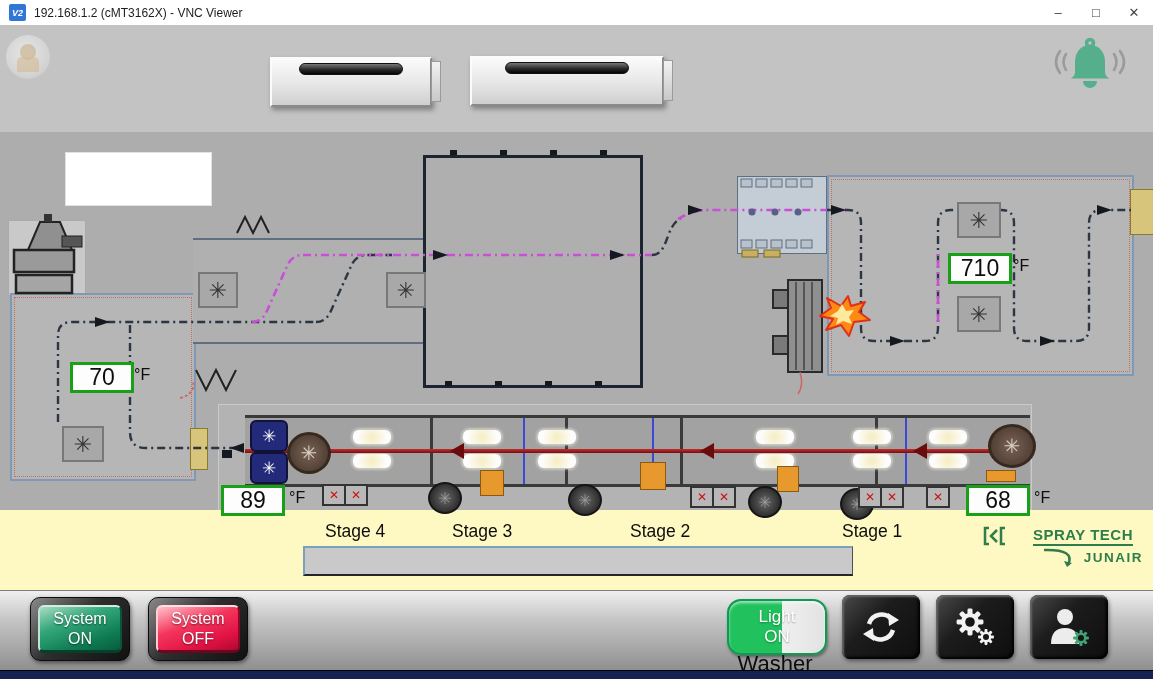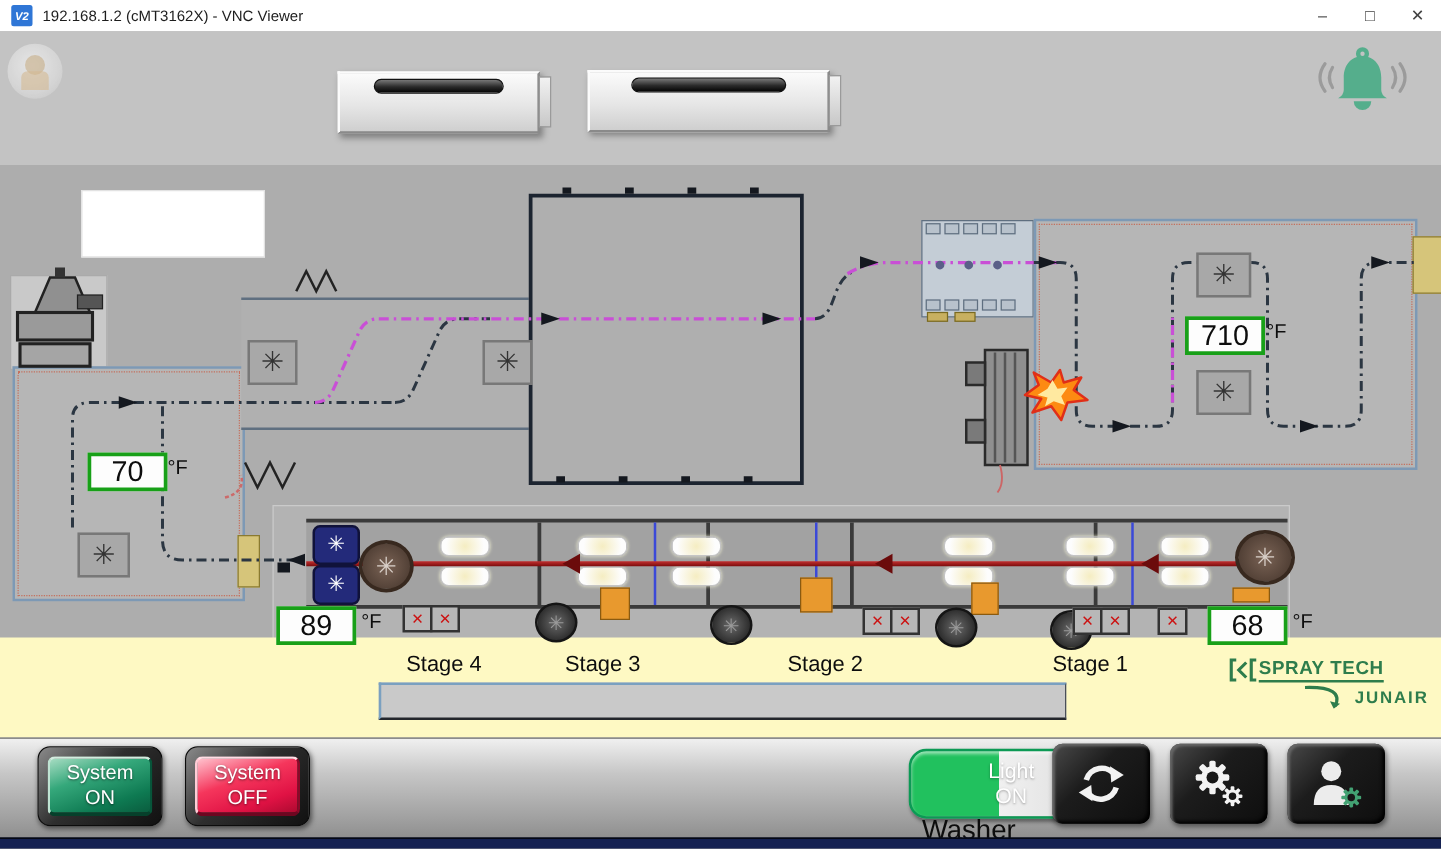--- a/index.html
+++ b/index.html
@@ -63,21 +63,21 @@
   .orangebox{position:absolute;background:#e8992e;border:1px solid #8a5a10;z-index:4;}
   .redx{position:absolute;width:20px;height:18px;border:2px solid #333;background:#b8b8b8;color:#cc1111;
         font-size:12px;display:flex;align-items:center;justify-content:center;z-index:4;line-height:1;}
 
   
   #stagezone{left:0;top:510px;width:1153px;height:80px;background:#fef9c3;}
   .stagelabel{position:absolute;top:11px;font-size:17.5px;color:#0d0d0d;}
   #messagebar{left:303px;top:36px;width:547px;height:26px;background:#c9c9c9;
         border-top:2px solid #7aa0c0;border-left:2px solid #7aa0c0;border-bottom:2px solid #23262c;border-right:1px solid #4a4f58;}
   #logo{left:983px;top:16px;width:160px;height:62px;color:#2e7d4c;}
-  #logo .row1{display:flex;align-items:flex-end;}
+  #logo .row1{display:flex;align-items:flex-end;gap:26px;}
   #logo .wordmark{font-size:15px;font-weight:bold;letter-spacing:.5px;border-bottom:2px solid #2e7d4c;padding-bottom:1px;}
   #logo .row2{display:flex;justify-content:flex-end;align-items:center;margin-top:1px;}
   #logo .junair{font-size:13.5px;font-weight:bold;letter-spacing:1.5px;}
 
   
   #footer{left:0;top:590px;width:1153px;height:80px;border-top:1px solid #7c7c7c;
         background:linear-gradient(180deg,#f0f0f0 0%,#c6c6c6 35%,#a0a0a0 80%,#8e8e8e 100%);}
   .bezel{position:absolute;width:98px;height:62px;border-radius:10px;border:1px solid #0c0c0c;
         background:linear-gradient(135deg,#8a8a8a 0%,#2e2e2e 45%,#111 100%);
         box-shadow:1px 2px 4px rgba(0,0,0,.5);padding:0;cursor:pointer;}
@@ -85,21 +85,21 @@
         display:flex;flex-direction:column;align-items:center;justify-content:center;
         text-shadow:0 1px 2px rgba(0,0,0,.55);}
   .keycap.green{background:linear-gradient(160deg,#a6dcc2 0%,#35a87b 35%,#0e7a52 75%,#0a5c3e 100%);
         border-top:2px solid #d3ecdf;border-left:2px solid #bfe3d2;border-bottom:3px solid #06402b;border-right:2px solid #07553a;}
   .keycap.red{background:linear-gradient(160deg,#ffc2cd 0%,#f5365c 40%,#e01244 75%,#ad0a30 100%);
         border-top:2px solid #ffdde4;border-left:2px solid #ffccd6;border-bottom:3px solid #6e0620;border-right:2px solid #8c0828;}
   #light-toggle{left:727px;top:8px;width:96px;height:52px;border-radius:14px;border:2px solid #0c9a55;
         background:linear-gradient(90deg,#21c15e 0%,#21c15e 55%,#f0f0f0 55%,#e2e2e2 100%);
         box-shadow:1px 2px 3px rgba(0,0,0,.4), inset 0 2px 3px rgba(255,255,255,.6);
         display:flex;flex-direction:column;align-items:center;justify-content:center;color:#fff;
-        font-size:17px;line-height:1.2;text-shadow:0 1px 2px rgba(0,0,0,.35);cursor:pointer;padding-left:32px;}
+        font-size:17px;line-height:1.2;text-shadow:0 1px 2px rgba(0,0,0,.35);cursor:pointer;}
   #washer-caption{left:727px;top:60px;width:96px;text-align:center;font-size:22px;color:#0d0d0d;}
   .iconbtn{position:absolute;width:78px;height:64px;border-radius:8px;
         background:linear-gradient(135deg,#4a4a4a 0%,#1c1c1c 40%,#0e0e0e 100%);
         box-shadow:inset 2px 2px 2px #666,inset -2px -2px 3px #000,1px 2px 4px rgba(0,0,0,.45);
         display:flex;align-items:center;justify-content:center;cursor:pointer;}
 
   #navstrip{left:0;top:670px;width:1153px;height:9px;background:#152252;border-top:1px solid #000;}
 </style>
 </head>
 <body>

